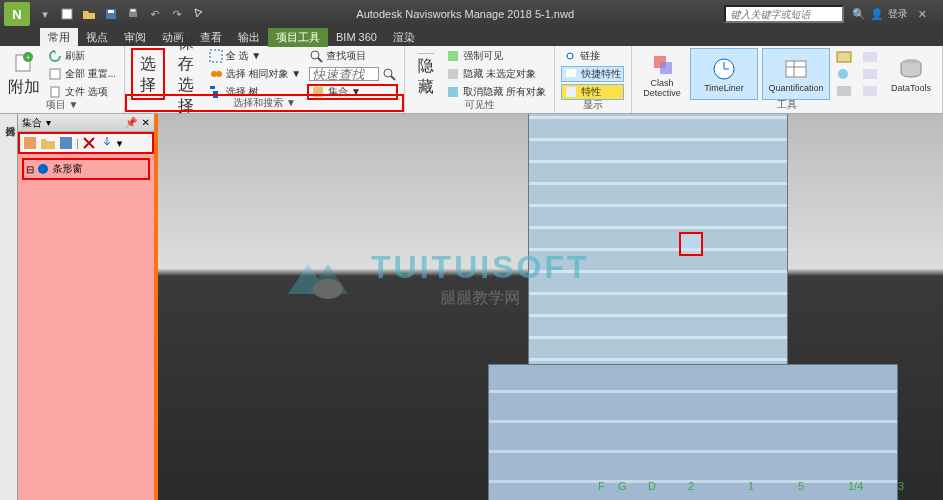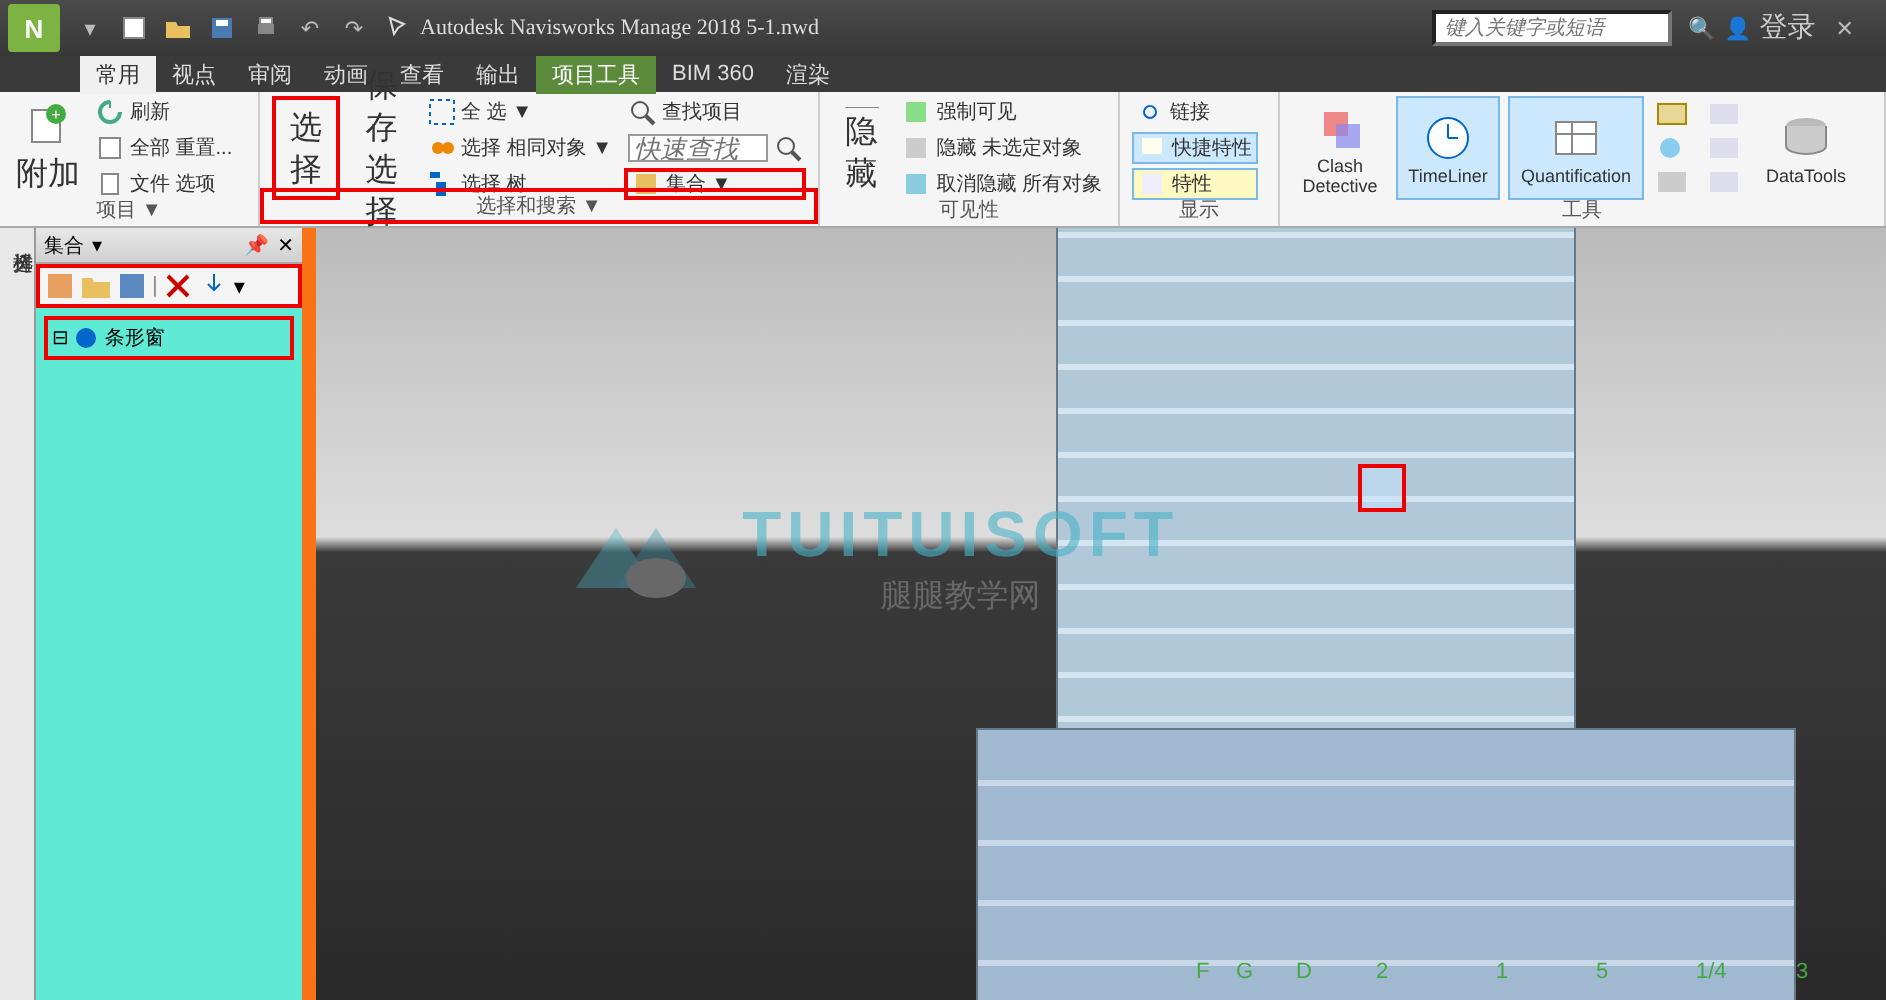--- a/index.html
+++ b/index.html
@@ -1,21 +1,21 @@
 <!DOCTYPE html>
 <html><head>
 <meta charset="utf-8">
 <style>
 * { margin: 0; padding: 0; box-sizing: border-box; font-family: "Microsoft YaHei", Arial, sans-serif; }
 body { width: 943px; height: 500px; background: #333; overflow: hidden; font-size: 11px; }
 
 .title-bar { height: 28px; background: linear-gradient(#4a4a4a, #383838); display: flex; align-items: center; color: #ccc; }
 .app-logo { width: 26px; height: 24px; background: #7cb342; margin: 2px 4px; display: flex; align-items: center; justify-content: center; font-weight: bold; color: #fff; font-size: 13px; border-radius: 2px; }
 .qat-btn { width: 20px; height: 20px; margin: 0 1px; display: flex; align-items: center; justify-content: center; cursor: pointer; color: #bbb; }
-.title-text { flex: 1; color: #ddd; font-size: 11px; font-family: Liberation Serif, serif; }
+.title-text { flex: 1; text-align: center; color: #ddd; font-size: 11px; }
 .search-box { width: 120px; height: 18px; background: #fff; margin: 0 4px; font-size: 10px; padding: 0 4px; color: #999; font-style: italic; }
 .title-right { display: flex; align-items: center; gap: 4px; margin-right: 16px; }
 
 .menu-bar { height: 18px; background: #3a3a3a; display: flex; align-items: center; padding-left: 40px; }
 .menu-tab { padding: 2px 8px; color: #ddd; font-size: 11px; cursor: pointer; }
 .menu-tab.active { background: #f0f0f0; color: #333; }
 .menu-tab.green { background: #5a8a3a; color: #fff; }
 
 .ribbon { height: 68px; background: #f5f5f5; border-bottom: 1px solid #aaa; display: flex; }
 .ribbon-group { border-right: 1px solid #ccc; padding: 2px 6px; display: flex; flex-direction: column; position: relative; }
@@ -32,21 +32,21 @@
 .ribbon-btn-small.highlight { border: 2px solid #e00; }
 .search-input { width: 70px; height: 14px; font-size: 13px; font-style: italic; border: 1px solid #999; padding: 0 2px; }
 .ribbon-tool-btn { width: 40px; height: 52px; display: flex; flex-direction: column; align-items: center; justify-content: center; cursor: pointer; font-size: 9px; color: #333; border: 1px solid transparent; }
 .ribbon-tool-btn.active { background: #cce8ff; border: 1px solid #7ab8e8; }
 .ribbon-tool-btn .icon { width: 28px; height: 28px; }
 .ribbon-small-icon-col { display: flex; flex-direction: column; gap: 3px; padding-top: 2px; }
 .ribbon-small-icon { width: 22px; height: 14px; cursor: pointer; display: flex; align-items: center; justify-content: center; }
 
 .workspace { display: flex; height: 386px; }
 .side-tab { width: 18px; background: #e8e8e8; border-right: 1px solid #999; writing-mode: vertical-rl; text-orientation: upright; font-size: 10px; padding-top: 4px; color: #333; }
-.side-panel { width: 140px; background: #5eead4; border-right: 7px solid #f97316; }
+.side-panel { width: 140px; background: #fca5a5; border-right: 4px solid #f97316; }
 .panel-header { height: 18px; background: linear-gradient(#e8e8e8, #d0d0d0); display: flex; align-items: center; padding: 0 4px; font-size: 10px; border-bottom: 1px solid #aaa; }
 .panel-header .close { margin-left: auto; cursor: pointer; }
 .panel-toolbar { height: 22px; border: 2px solid #e00; display: flex; align-items: center; gap: 2px; padding: 0 2px; background: #f5f5f5; }
 .panel-tool-icon { width: 16px; height: 16px; cursor: pointer; }
 .panel-tree { padding: 4px; }
 .tree-item { display: flex; align-items: center; gap: 3px; padding: 2px; font-size: 10px; }
 .tree-item.highlight { border: 2px solid #e00; }
 .tree-icon { width: 12px; height: 12px; }
 
 .viewport { flex: 1; position: relative; background: linear-gradient(#bbb 0%, #ddd 40%, #3a3a3a 42%, #2a2a2a 100%); overflow: hidden; }
@@ -96,21 +96,21 @@
   <div class="qat-btn">
       <svg width="14" height="14">
         <path d="M3 2l2 8 2-3 3-2z" fill="none" stroke="#ddd"></path>
       </svg>
     </div>
   <div class="title-text">Autodesk Navisworks Manage 2018   5-1.nwd</div>
   <div class="title-right">
     <input class="search-box" placeholder="键入关键字或短语" style="">
     <span style="color:#bbb">🔍</span>
     <span style="color:#bbb">👤</span>
-    <span style="color:#ccc;font-size:14px">登录</span>
+    <span style="color:#ccc;font-size:10px">登录</span>
     <span style="color:#bbb;margin-left:6px">✕</span>
   </div>
 </div>
 
 <div class="menu-bar">
   <div class="menu-tab active">常用</div>
   <div class="menu-tab">视点</div>
   <div class="menu-tab">审阅</div>
   <div class="menu-tab">动画</div>
   <div class="menu-tab">查看</div>
@@ -262,42 +262,42 @@
               <path d="M4 7a3 3 0 0 1 6 0 3 3 0 0 1-6 0" fill="none" stroke="#06c"></path>
             </svg>
             <span>链接</span>
           </div>
         <div class="ribbon-btn-small" style="background:#cce8ff;border:1px solid #7ab8e8">
             <svg class="icon">
               <rect x="2" y="2" width="10" height="8" fill="#ffe"></rect>
             </svg>
             <span>快捷特性</span>
           </div>
-        <div class="ribbon-btn-small" style="background:#fef9c3;border:1px solid #7ab8e8">
+        <div class="ribbon-btn-small" style="background:#fde047;border:1px solid #7ab8e8">
             <svg class="icon">
               <rect x="2" y="2" width="10" height="10" fill="#eef"></rect>
             </svg>
             <span>特性</span>
           </div>
       </div>
     </div>
     <div class="ribbon-group-label">显示</div>
   </div>
 
   <div class="ribbon-group" style="flex:1">
     <div class="ribbon-content">
       <div class="ribbon-tool-btn" style="width:48px">
         <svg class="icon">
             <rect x="6" y="6" width="12" height="12" fill="#e88"></rect>
             <rect x="12" y="12" width="12" height="12" fill="#88e" opacity="0.7"></rect>
           </svg>
         <span style="white-space:pre-line;text-align:center">Clash
 Detective</span>
       </div>
-      <div class="ribbon-tool-btn active" style="width:52px">
+      <div class="ribbon-tool-btn active" style="width:68px">
         <svg class="icon">
             <circle cx="14" cy="14" r="10" fill="#fff" stroke="#06c"></circle>
             <line x1="14" y1="14" x2="14" y2="7" stroke="#06c"></line>
             <line x1="14" y1="14" x2="19" y2="14" stroke="#06c"></line>
           </svg>
         <span>TimeLiner</span>
       </div>
       <div class="ribbon-tool-btn active" style="width:68px">
         <svg class="icon">
             <rect x="4" y="6" width="20" height="16" fill="#fff" stroke="#888"></rect>

